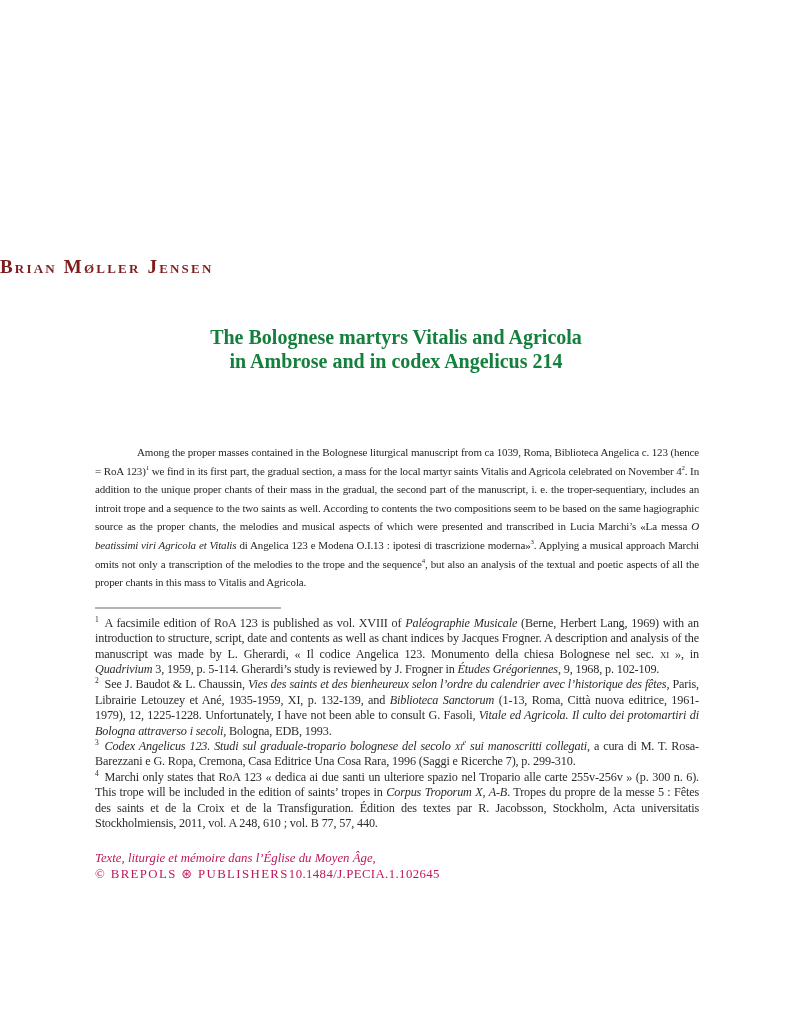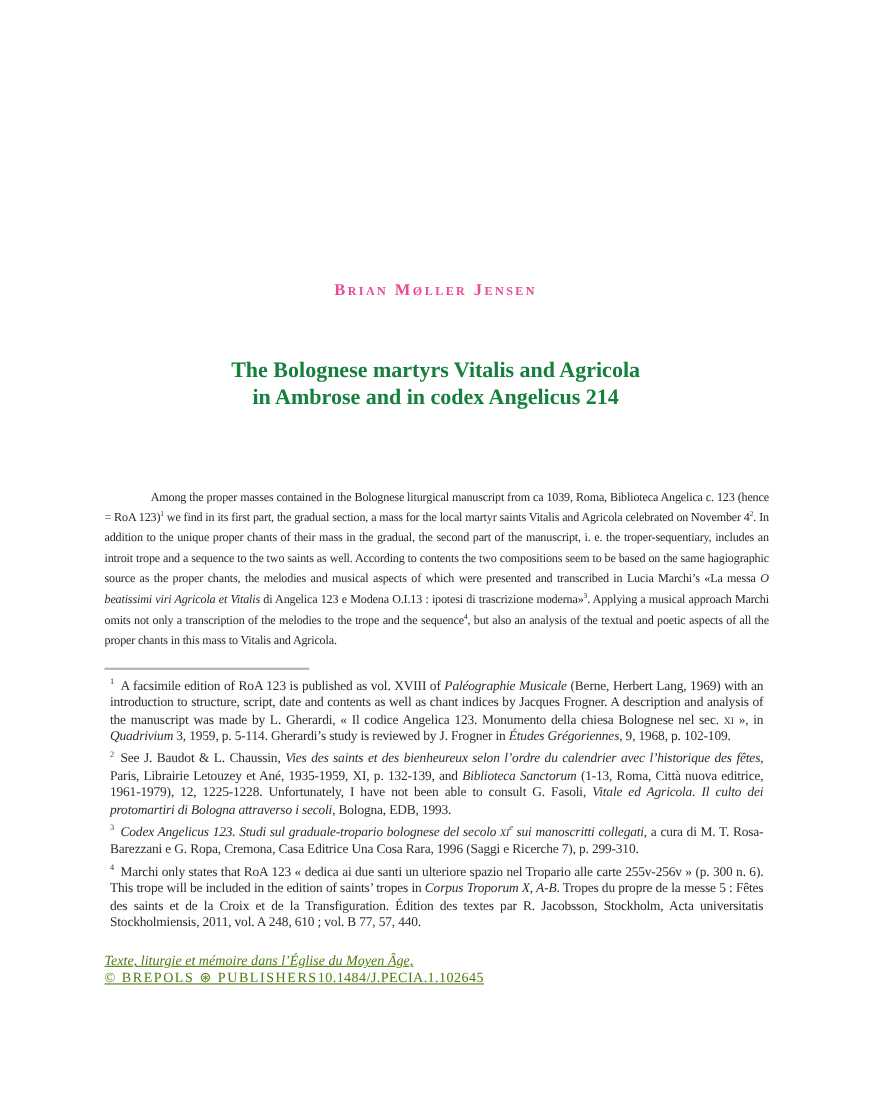--- a/index.html
+++ b/index.html
@@ -14,26 +14,26 @@
     background: #ffffff;
     font-family: "Liberation Serif", serif;
     color: #272727;
     overflow: hidden;
   }
   .author {
     position: absolute;
     top: 256px;
     left: 0;
     width: 100%;
-    text-align: center;
+    text-align: left;
     font-variant: small-caps;
     font-weight: bold;
-    font-size: 15px;
+    font-size: 19px;
     letter-spacing: 2.2px;
-    color: #ec4899;
+    color: #7f1d1d;
   }
   .title {
     position: absolute;
     top: 326px;
     left: 0;
     width: 100%;
     margin: 0;
     text-align: center;
     font-weight: bold;
     font-size: 20px;
@@ -61,34 +61,33 @@
     border-top: 2px solid #b4b4b4;
   }
   .footnotes {
     margin-top: 7px;
     font-size: 12.2px;
     line-height: 15.4px;
     text-align: justify;
     letter-spacing: -0.15px;
     color: #2c2c2c;
   }
-  .footnote { margin: 5px; }
+  .footnote { margin: 0; }
   .seg-sup {
     vertical-align: super;
     font-size: 0.62em;
     line-height: 0;
   }
   .seg-i { font-style: italic; }
   .seg-sc { font-variant: small-caps; }
   .footer {
     margin-top: 20px;
     font-size: 12.8px;
     line-height: 15.4px;
-    color: #4d7c0f;
-    text-decoration: underline;
+    color: #be185d;
   }
   .footer-italic { font-style: italic; }
   .footer-row {
     display: flex;
     justify-content: flex-start;
     align-items: baseline;
   }
   .footer-copyright { letter-spacing: 1.4px; }
   .footer-doi { letter-spacing: 0.4px; }
 </style>

